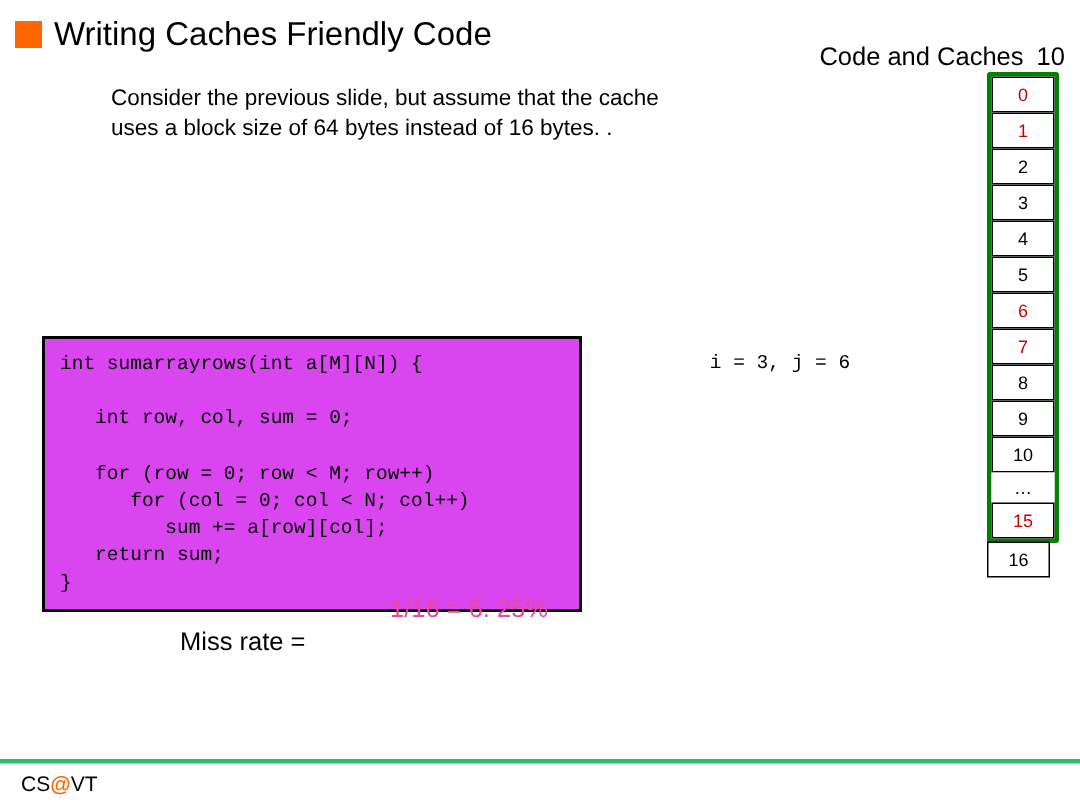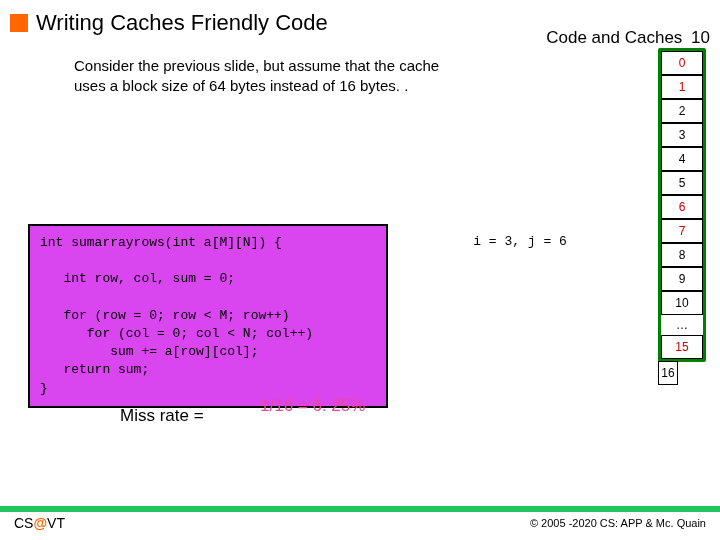--- a/index.html
+++ b/index.html
@@ -10,31 +10,31 @@
   .title { font-size: 22px; font-weight: normal; color: #000; }
   .topright { position: absolute; top: 10px; right: 10px; font-size: 17px; margin-top: 18px; }
   .pagenum { font-size: 17px; margin-left: 4px; }
 
   .intro { position: absolute; top: 56px; left: 28px; width: 380px; font-size: 15px; line-height: 1.3; margin-left: 46px; }
 
   .codebox { position: absolute; top: 224px; left: 28px; width: 360px; border: 2px solid #000; padding: 8px 10px; font-family: "Courier New", monospace; font-size: 13px; line-height: 1.4; background: #d946ef; white-space: pre; }
 
   .ijtext { position: absolute; top: 232px; left: 450px; font-family: "Courier New", monospace; font-size: 13px; line-height: 1.5; text-align: center; width: 140px; }
 
-  .missrate { position: absolute; top: 406px; left: 120px; font-size: 17px; }
+  .missrate { position: absolute; top: 418px; left: 120px; font-size: 17px; }
   .missval { position: absolute; top: 396px; left: 260px; font-size: 17px; color: #ec4899; }
 
   .cache { position: absolute; top: 48px; right: 14px; }
   .cache-frame { border: 3px solid #008000; border-radius: 2px; padding: 0; }
   .cache-cell { width: 42px; height: 24px; border: 1px solid #000; text-align: center; font-size: 12px; line-height: 22px; background: #fff; }
   .cache-cell.used { color: #cc0000; }
   .cache-cell.dots { border: none; height: 20px; line-height: 20px; }
-  .cache-below { width: 20px; height: 24px; border: 1px solid #000; text-align: center; font-size: 12px; line-height: 22px; margin-top: -1px; }
+  .cache-below { width: 42px; height: 24px; border: 1px solid #000; text-align: center; font-size: 12px; line-height: 22px; margin-top: -1px; }
 
-  .footer { position: absolute; bottom: 6px; left: 0; right: 0; height: 28px; border-top: 6px solid #22c55e; display: flex; align-items: center; justify-content: space-between; padding: 0 14px; font-size: 12px; }
+  .footer { position: absolute; bottom: 6px; left: 0; right: 0; height: 28px; border-top: 3px solid #22c55e; display: flex; align-items: center; justify-content: space-between; padding: 0 14px; font-size: 12px; }
   .csvt { font-size: 14px; }
   .csvt .at { color: #ff6600; font-weight: bold; }
   .ftitle { font-weight: bold; font-size: 14px; }
   .copy { font-size: 11px; }
 </style>
 </head>
 <body>
 
 <div class="header">
   <div class="orange-box"></div>
@@ -80,14 +80,13 @@
     <div class="cache-cell dots">…</div>
     <div class="cache-cell used">15</div>
   </div>
   <div class="cache-below">16</div>
 </div>
 
 <div class="footer">
   <div class="csvt">
     <span>CS</span><span class="at">@</span><span>VT</span>
   </div>
-  <div class="copy">© 2005 -2020 CS: APP &amp; Mc. Quain</div>
 </div>
 
 </body></html>

